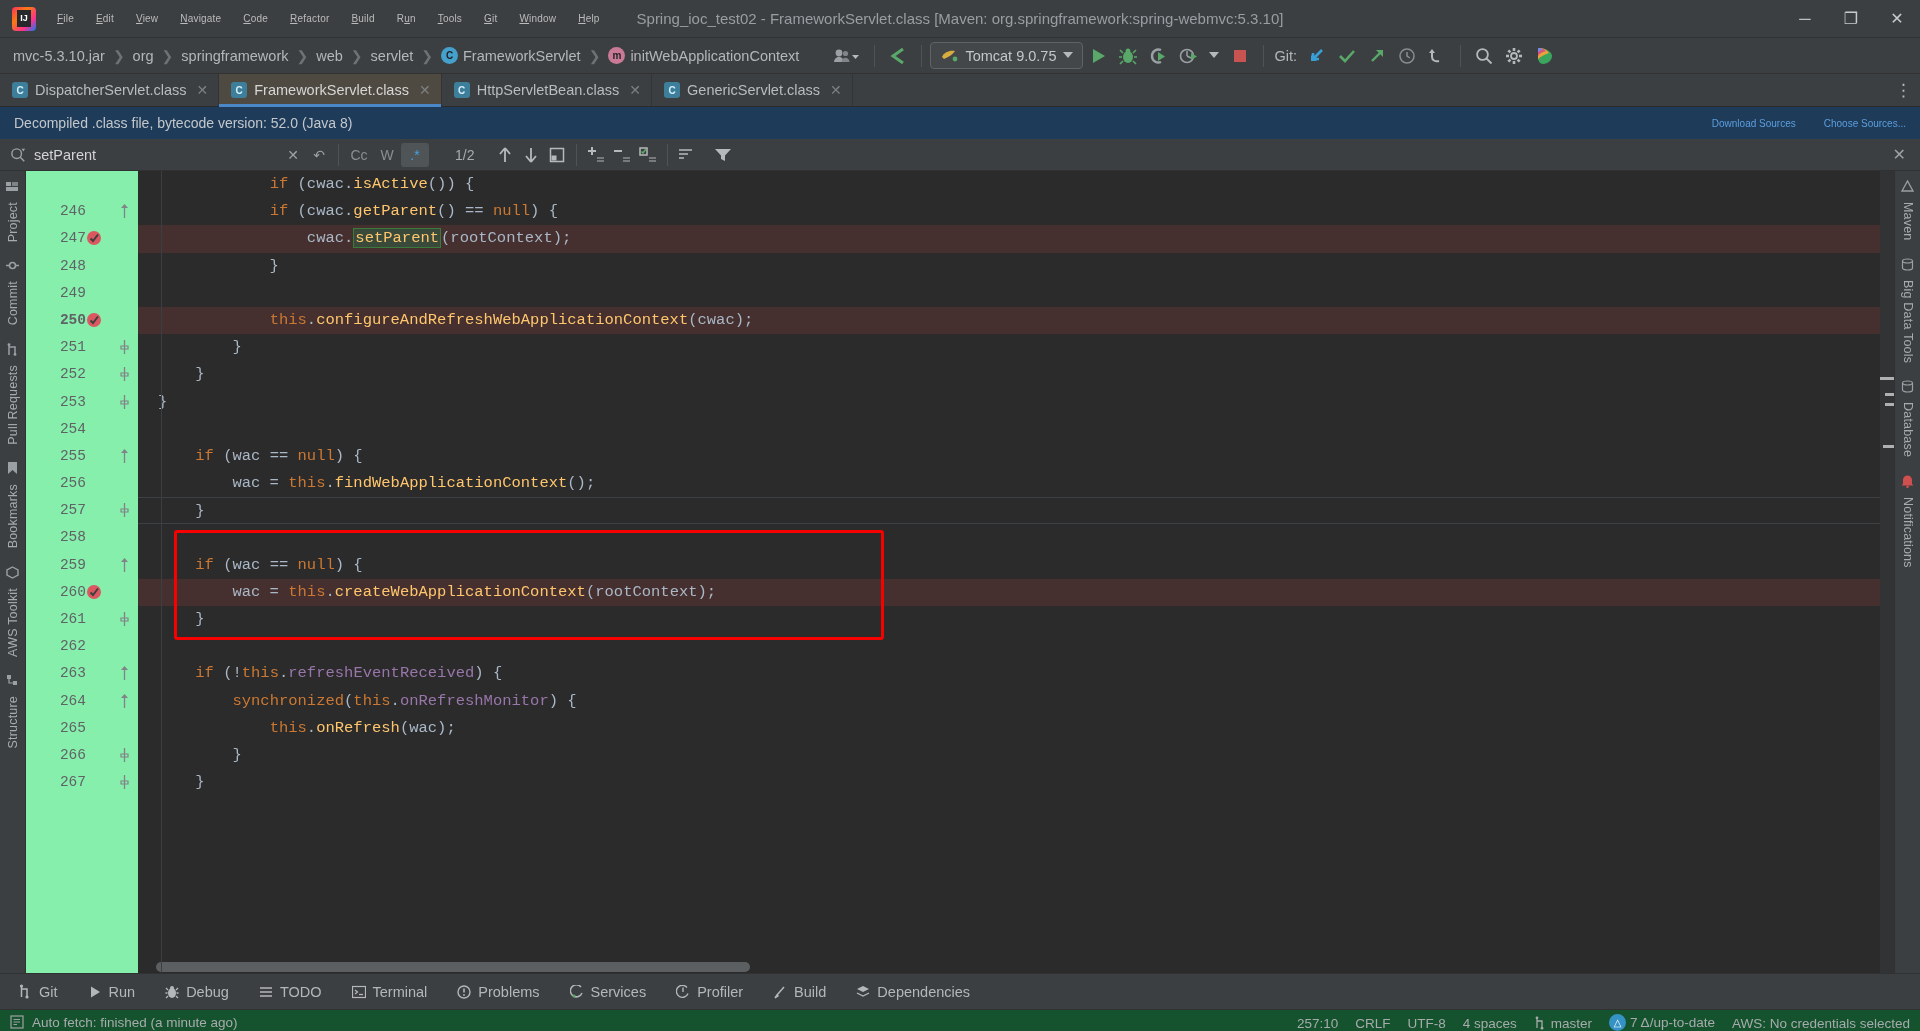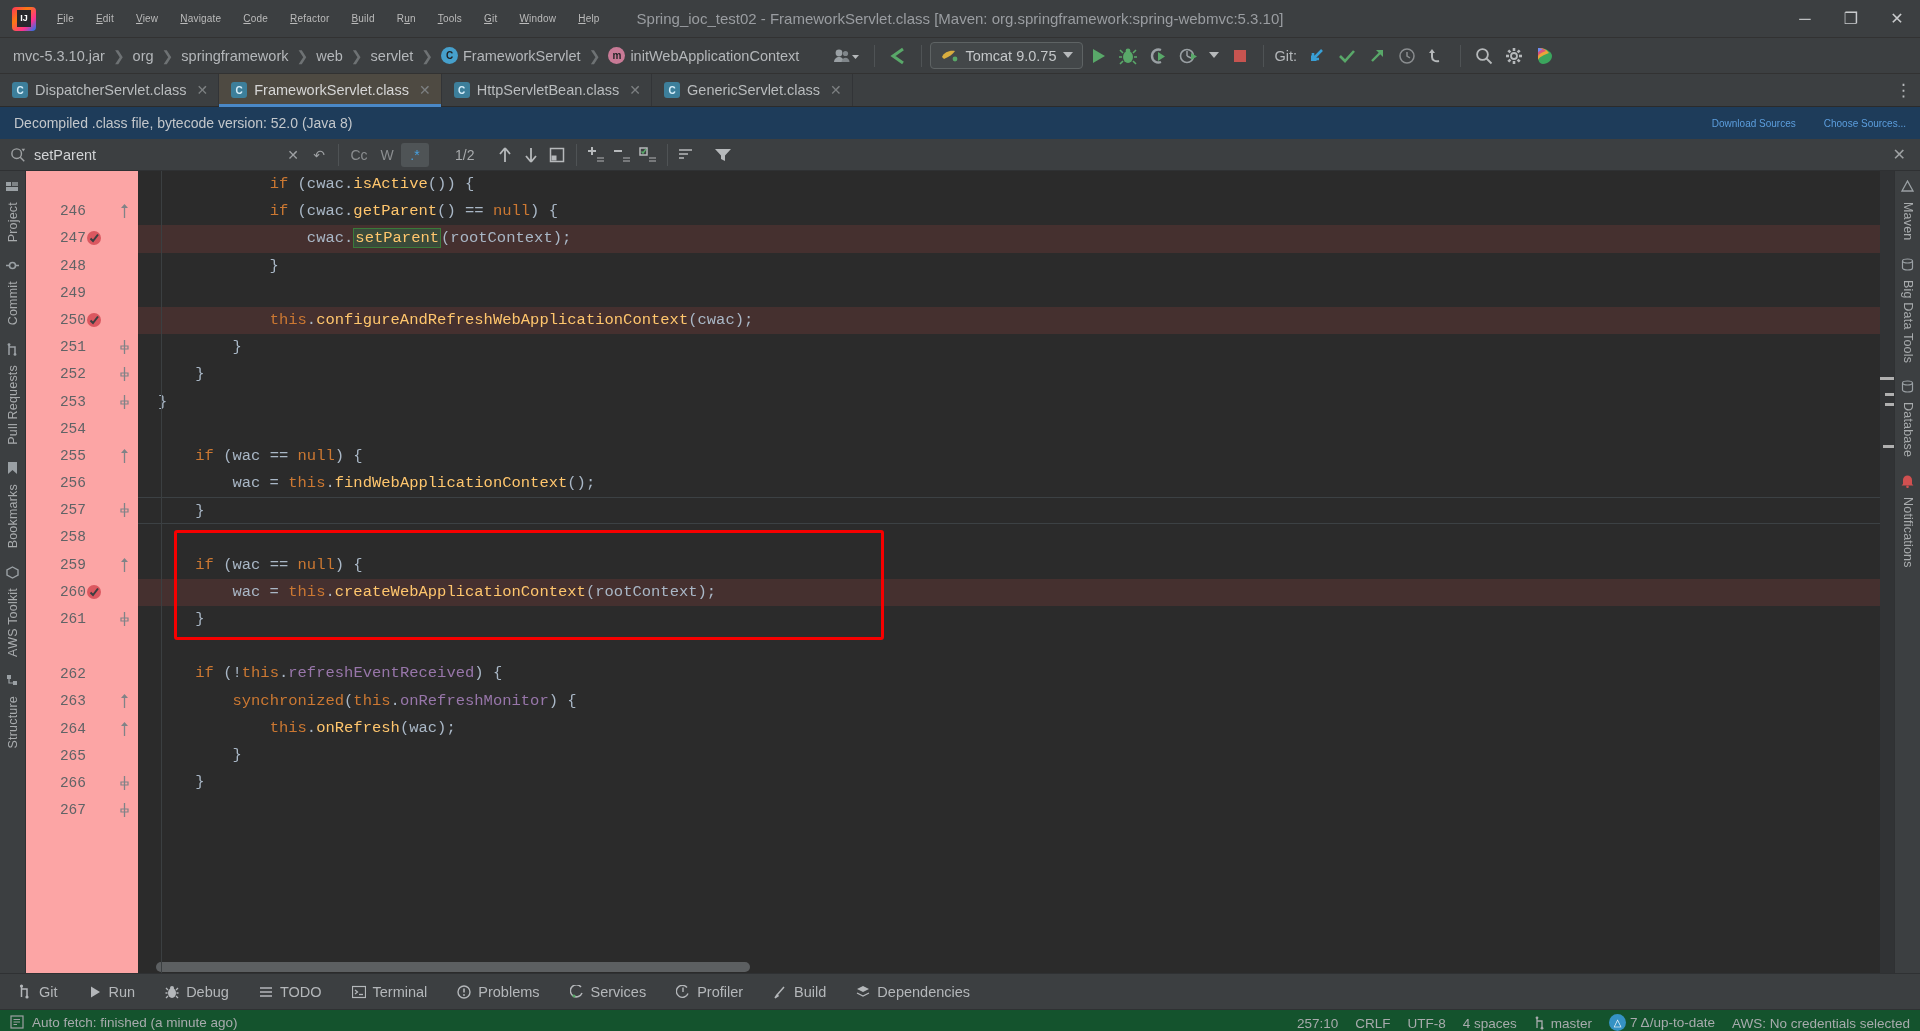--- a/index.html
+++ b/index.html
@@ -85,21 +85,21 @@
   .lbar{ width:26px; background:#3c3f41; display:flex; flex-direction:column;
     align-items:center; padding-top:6px; gap:0px; border-right:1px solid #2f3133;}
   .rbar{ width:26px; background:#3c3f41; display:flex; flex-direction:column;
     align-items:center; padding-top:6px; border-left:1px solid #2f3133;}
   .vstrip{ writing-mode:vertical-rl; text-orientation:mixed; font-size:12.5px;
     color:#a8abad; padding:7px 0; letter-spacing:.2px;}
   .vstrip.flip{ writing-mode:vertical-rl; transform:rotate(180deg); }
   .vico{ margin:3px 0 2px; font-size:12px; color:#a8abad; }
 
   .editorwrap{ flex:1; display:flex; position:relative; background:#2b2b2b; overflow:hidden;}
-  .gutter{ width:112px; background:#fca5a5; position:relative; flex-shrink:0;}
+  .gutter{ width:112px; background:#86efac; position:relative; flex-shrink:0;}
   .gutter .ln{ height:27.2px; line-height:27.2px; text-align:right;
     padding-right:52px; color:#606366; font-size:14.5px;
     font-family:"Liberation Mono", monospace;}
   .gmark{ position:absolute; right:36px; width:16px;height:16px; }
   .gfold{ position:absolute; right:8px; width:11px; color:#808387; font-size:11px;
      text-align:center;}
   .code{ flex:1; position:relative; background:#2b2b2b; overflow:hidden;}
   .cl{ height:27.2px; line-height:27.2px; white-space:pre;
      font-family:"Liberation Mono", monospace; font-size:15.5px; color:#a9b7c6;
      padding-left:20px;}
@@ -474,21 +474,21 @@
             </svg>
           </span></div>
         <div class="ln" style="position: relative;">247<span class="gmark" style="top: 5px;">
             <svg width="16" height="16" viewBox="0 0 16 16">
               <circle cx="8" cy="8" r="7" fill="#db5860"></circle>
               <path d="M4.5 8.5 L7 11 L12 4.5" stroke="#3c3f41" stroke-width="2" fill="none"></path>
             </svg>
           </span></div>
         <div class="ln" style="position: relative;">248</div>
         <div class="ln" style="position: relative;">249</div>
-        <div class="ln" style="position: relative;">250<span class="gmark" style="top: 5px;">
+        <div class="ln" style="position: relative; font-weight: bold;">250<span class="gmark" style="top: 5px;">
             <svg width="16" height="16" viewBox="0 0 16 16">
               <circle cx="8" cy="8" r="7" fill="#db5860"></circle>
               <path d="M4.5 8.5 L7 11 L12 4.5" stroke="#3c3f41" stroke-width="2" fill="none"></path>
             </svg>
           </span></div>
         <div class="ln" style="position: relative;">251<span class="gfold" style="top: 6px;">
             <svg width="11" height="14" viewBox="0 0 11 14">
               <path d="M5.5 0 V14" stroke="#808387" stroke-width="1.3"></path>
               <path d="M2 6 H9 V9 H2z" fill="none" stroke="#808387" stroke-width="1.2"></path>
             </svg>
@@ -531,21 +531,21 @@
               <circle cx="8" cy="8" r="7" fill="#db5860"></circle>
               <path d="M4.5 8.5 L7 11 L12 4.5" stroke="#3c3f41" stroke-width="2" fill="none"></path>
             </svg>
           </span></div>
         <div class="ln" style="position: relative;">261<span class="gfold" style="top: 6px;">
             <svg width="11" height="14" viewBox="0 0 11 14">
               <path d="M5.5 0 V14" stroke="#808387" stroke-width="1.3"></path>
               <path d="M2 6 H9 V9 H2z" fill="none" stroke="#808387" stroke-width="1.2"></path>
             </svg>
           </span></div>
-        <div class="ln" style="position: relative; margin-top: 28px;">262</div>
+        <div class="ln" style="position: relative;">262</div>
         <div class="ln" style="position: relative;">263<span class="gfold" style="top: 6px;">
             <svg width="11" height="14" viewBox="0 0 11 14">
               <path d="M5.5 0 L9 4 H2z" fill="#808387"></path>
               <path d="M5.5 4 V14" stroke="#808387" stroke-width="1.3"></path>
             </svg>
           </span></div>
         <div class="ln" style="position: relative;">264<span class="gfold" style="top: 6px;">
             <svg width="11" height="14" viewBox="0 0 11 14">
               <path d="M5.5 0 L9 4 H2z" fill="#808387"></path>
               <path d="M5.5 4 V14" stroke="#808387" stroke-width="1.3"></path>

